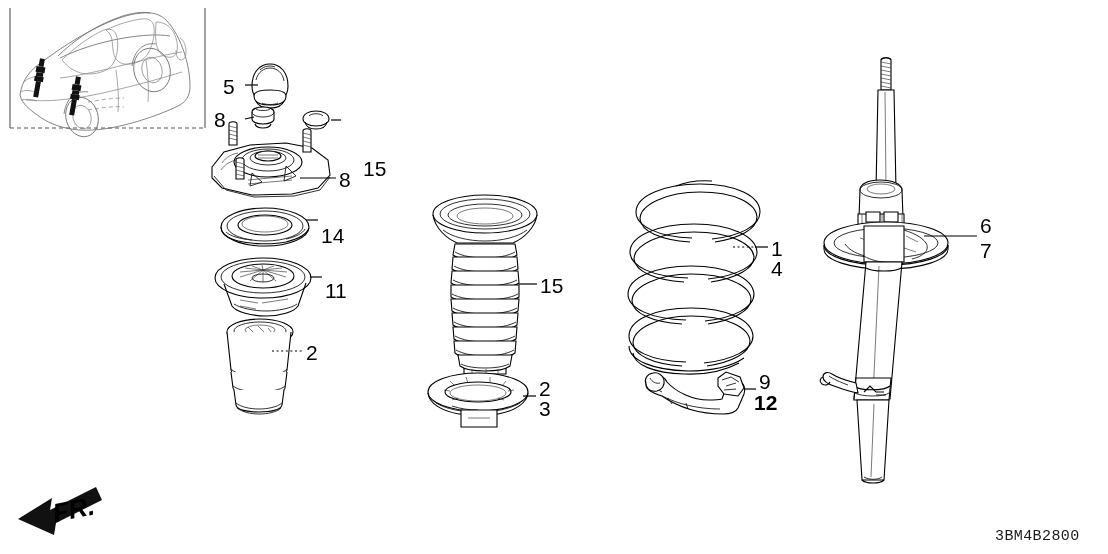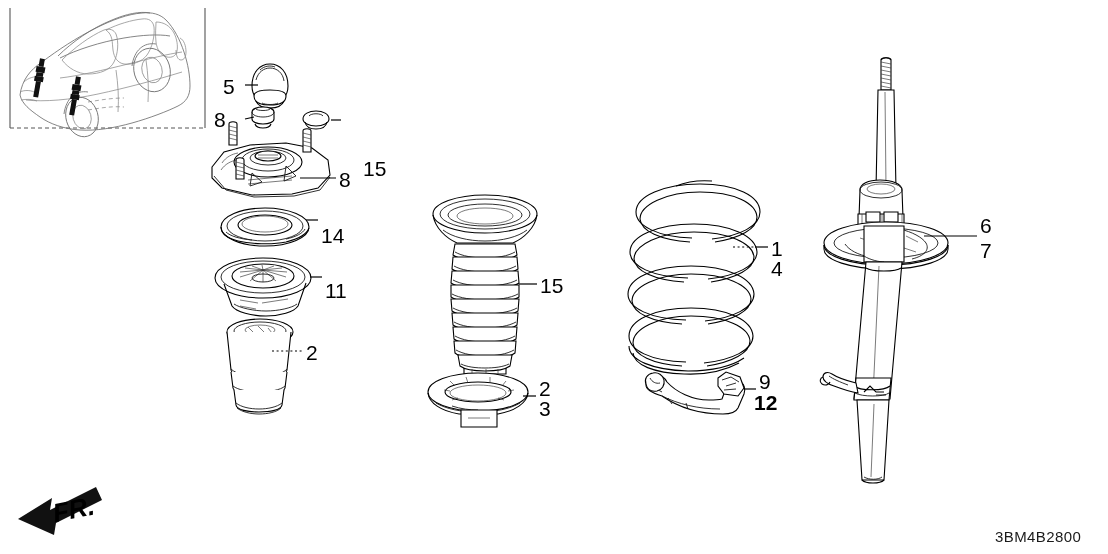--- a/index.html
+++ b/index.html
@@ -11,21 +11,21 @@
   }
   #stage{position:absolute;left:0;top:0;width:1108px;height:554px;}
   svg.layer{position:absolute;left:0;top:0;width:1108px;height:554px;overflow:visible;}
   .num{
     position:absolute;font-size:21px;font-weight:400;line-height:1;
     font-family:"Liberation Sans","DejaVu Sans",sans-serif;
     letter-spacing:0px;white-space:nowrap;color:#000;
   }
   .diagcode{
     position:absolute;font-size:15px;letter-spacing:0.4px;color:#1a1a1a;
-    font-family:Liberation Sans, sans-serif;white-space:nowrap;
+    font-family:Liberation Mono, monospace;white-space:nowrap;
   }
   .frtext{
     position:absolute;font-size:26px;font-weight:bold;font-style:italic;
     font-family:"Liberation Sans","DejaVu Sans",sans-serif;
     color:#000;white-space:nowrap;transform:rotate(-11deg);transform-origin:left bottom;
   }
   .ln{stroke:#000;stroke-width:1.1;fill:none;}
   .thin{stroke:#1a1a1a;stroke-width:0.9;fill:none;}
   .vthin{stroke:#333;stroke-width:0.65;fill:none;}
   .fillw{fill:#ffffff;}

